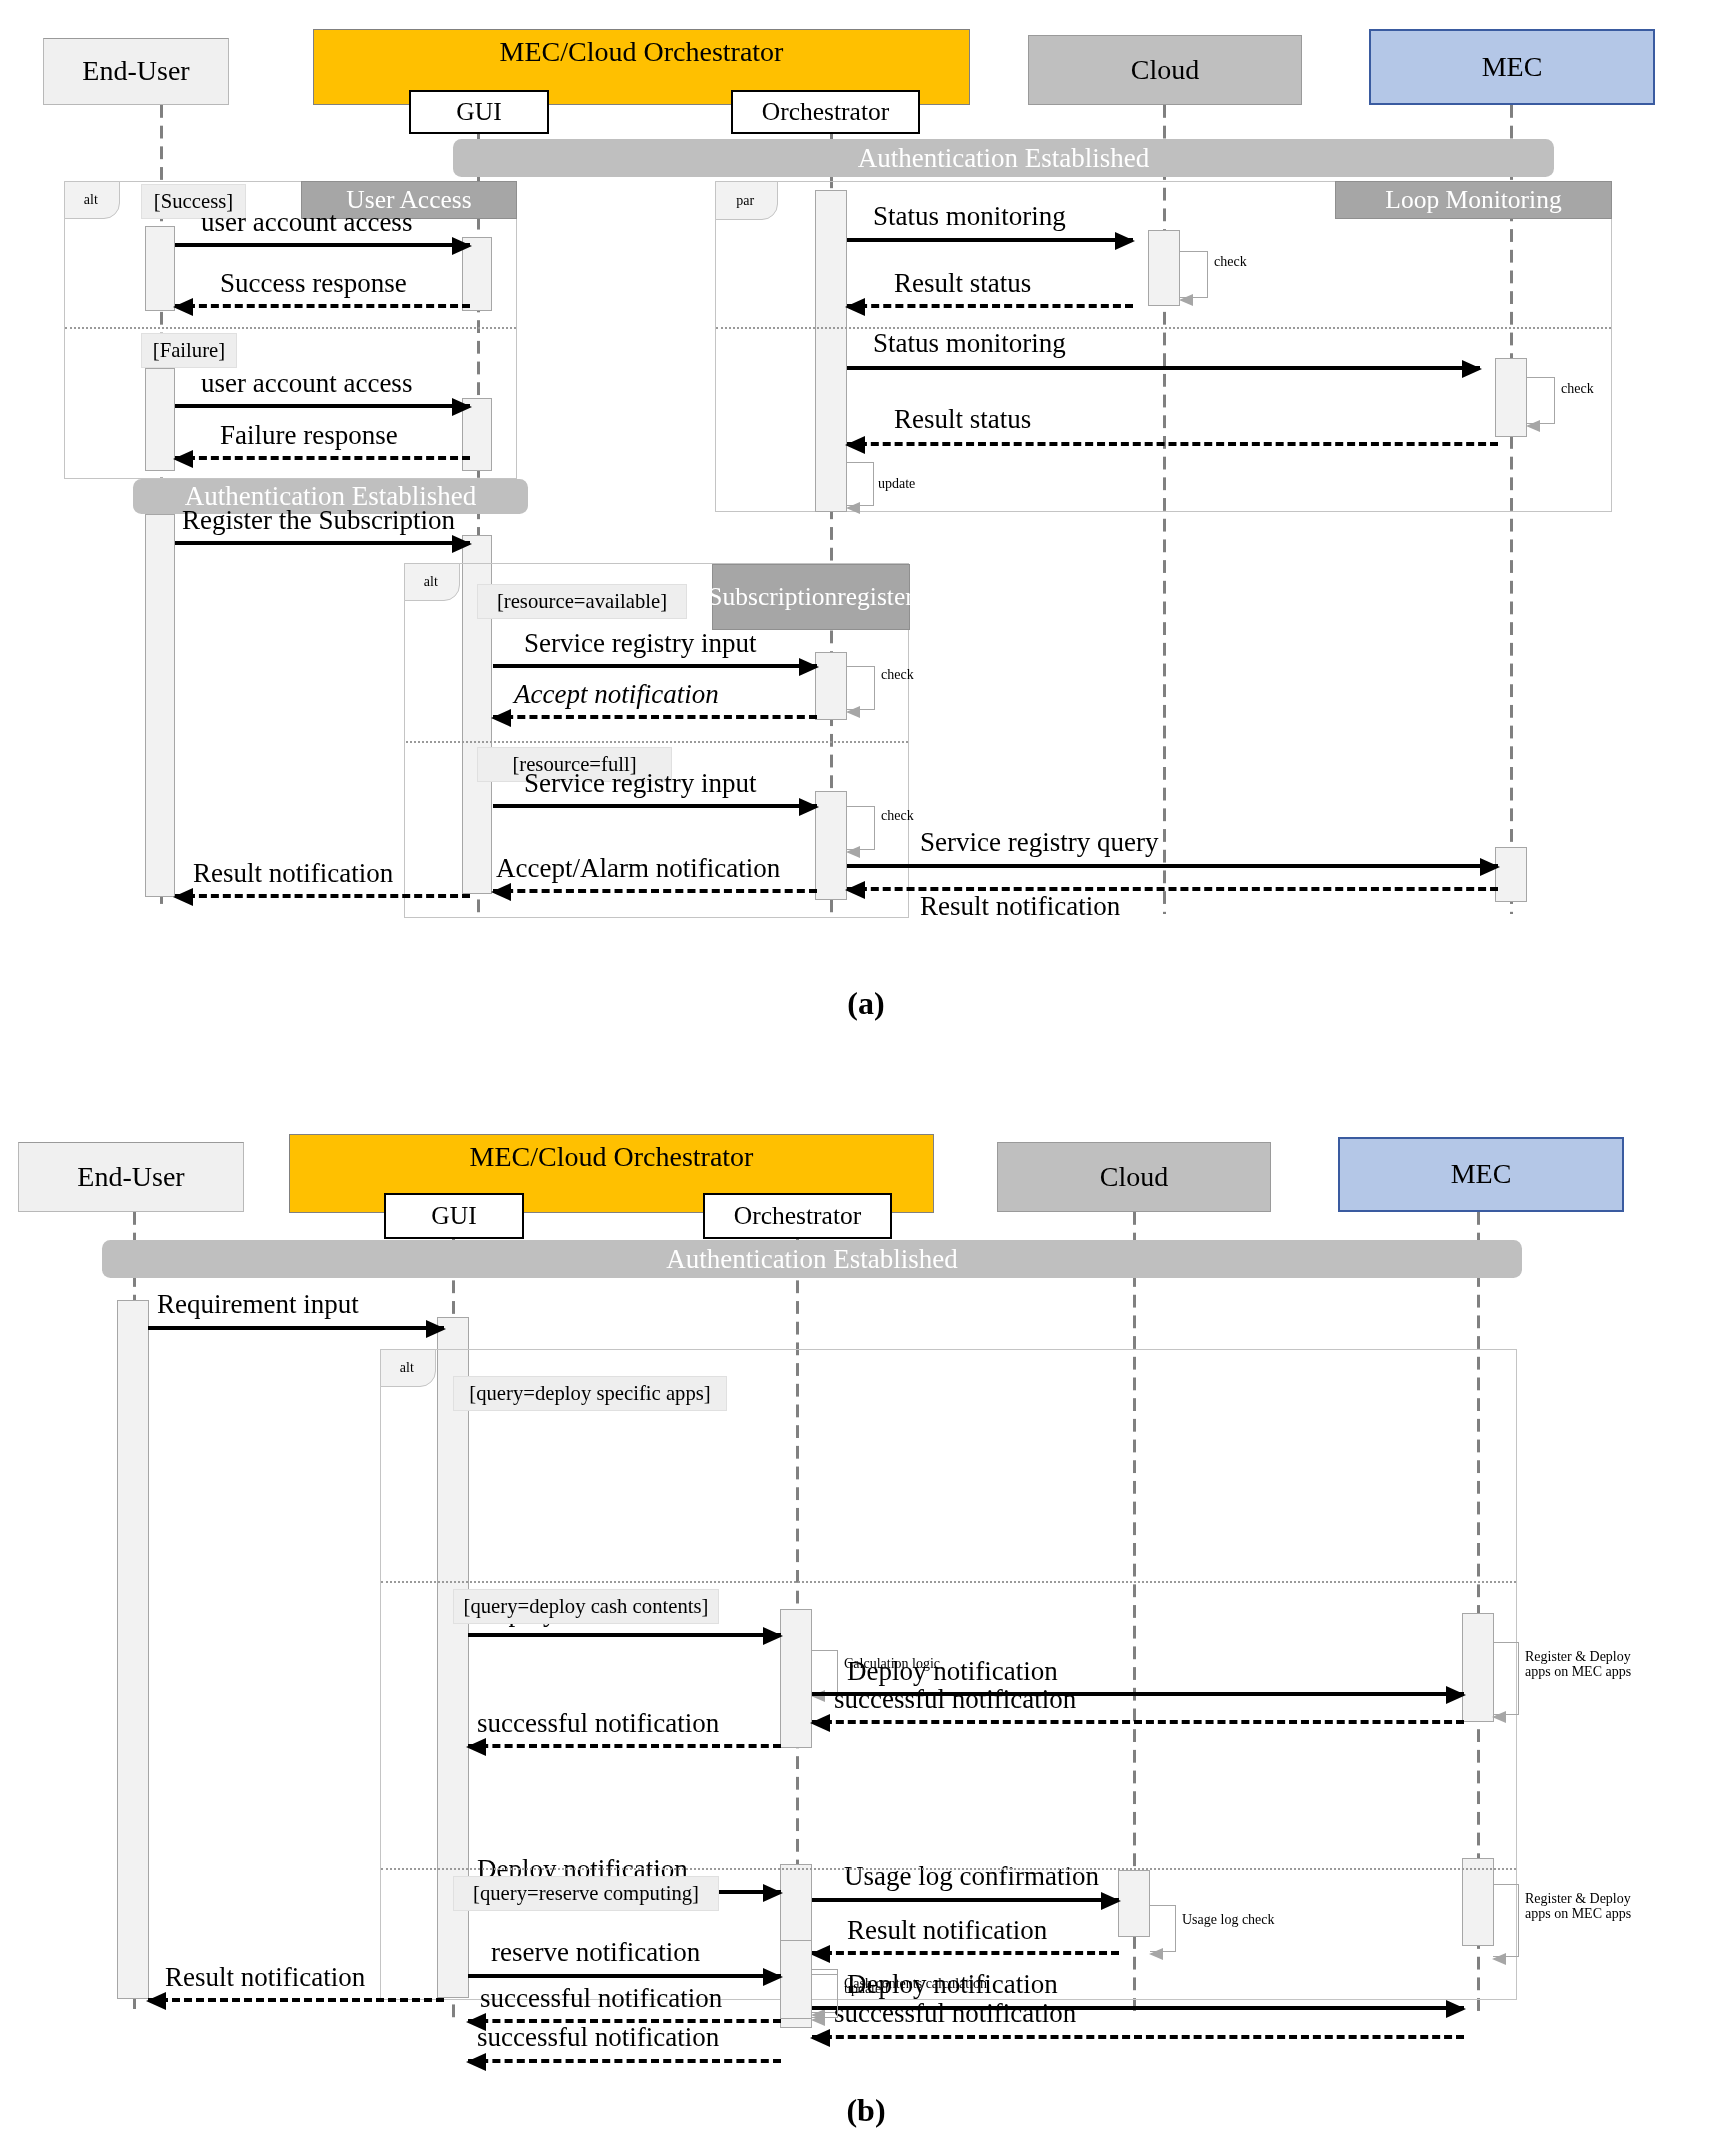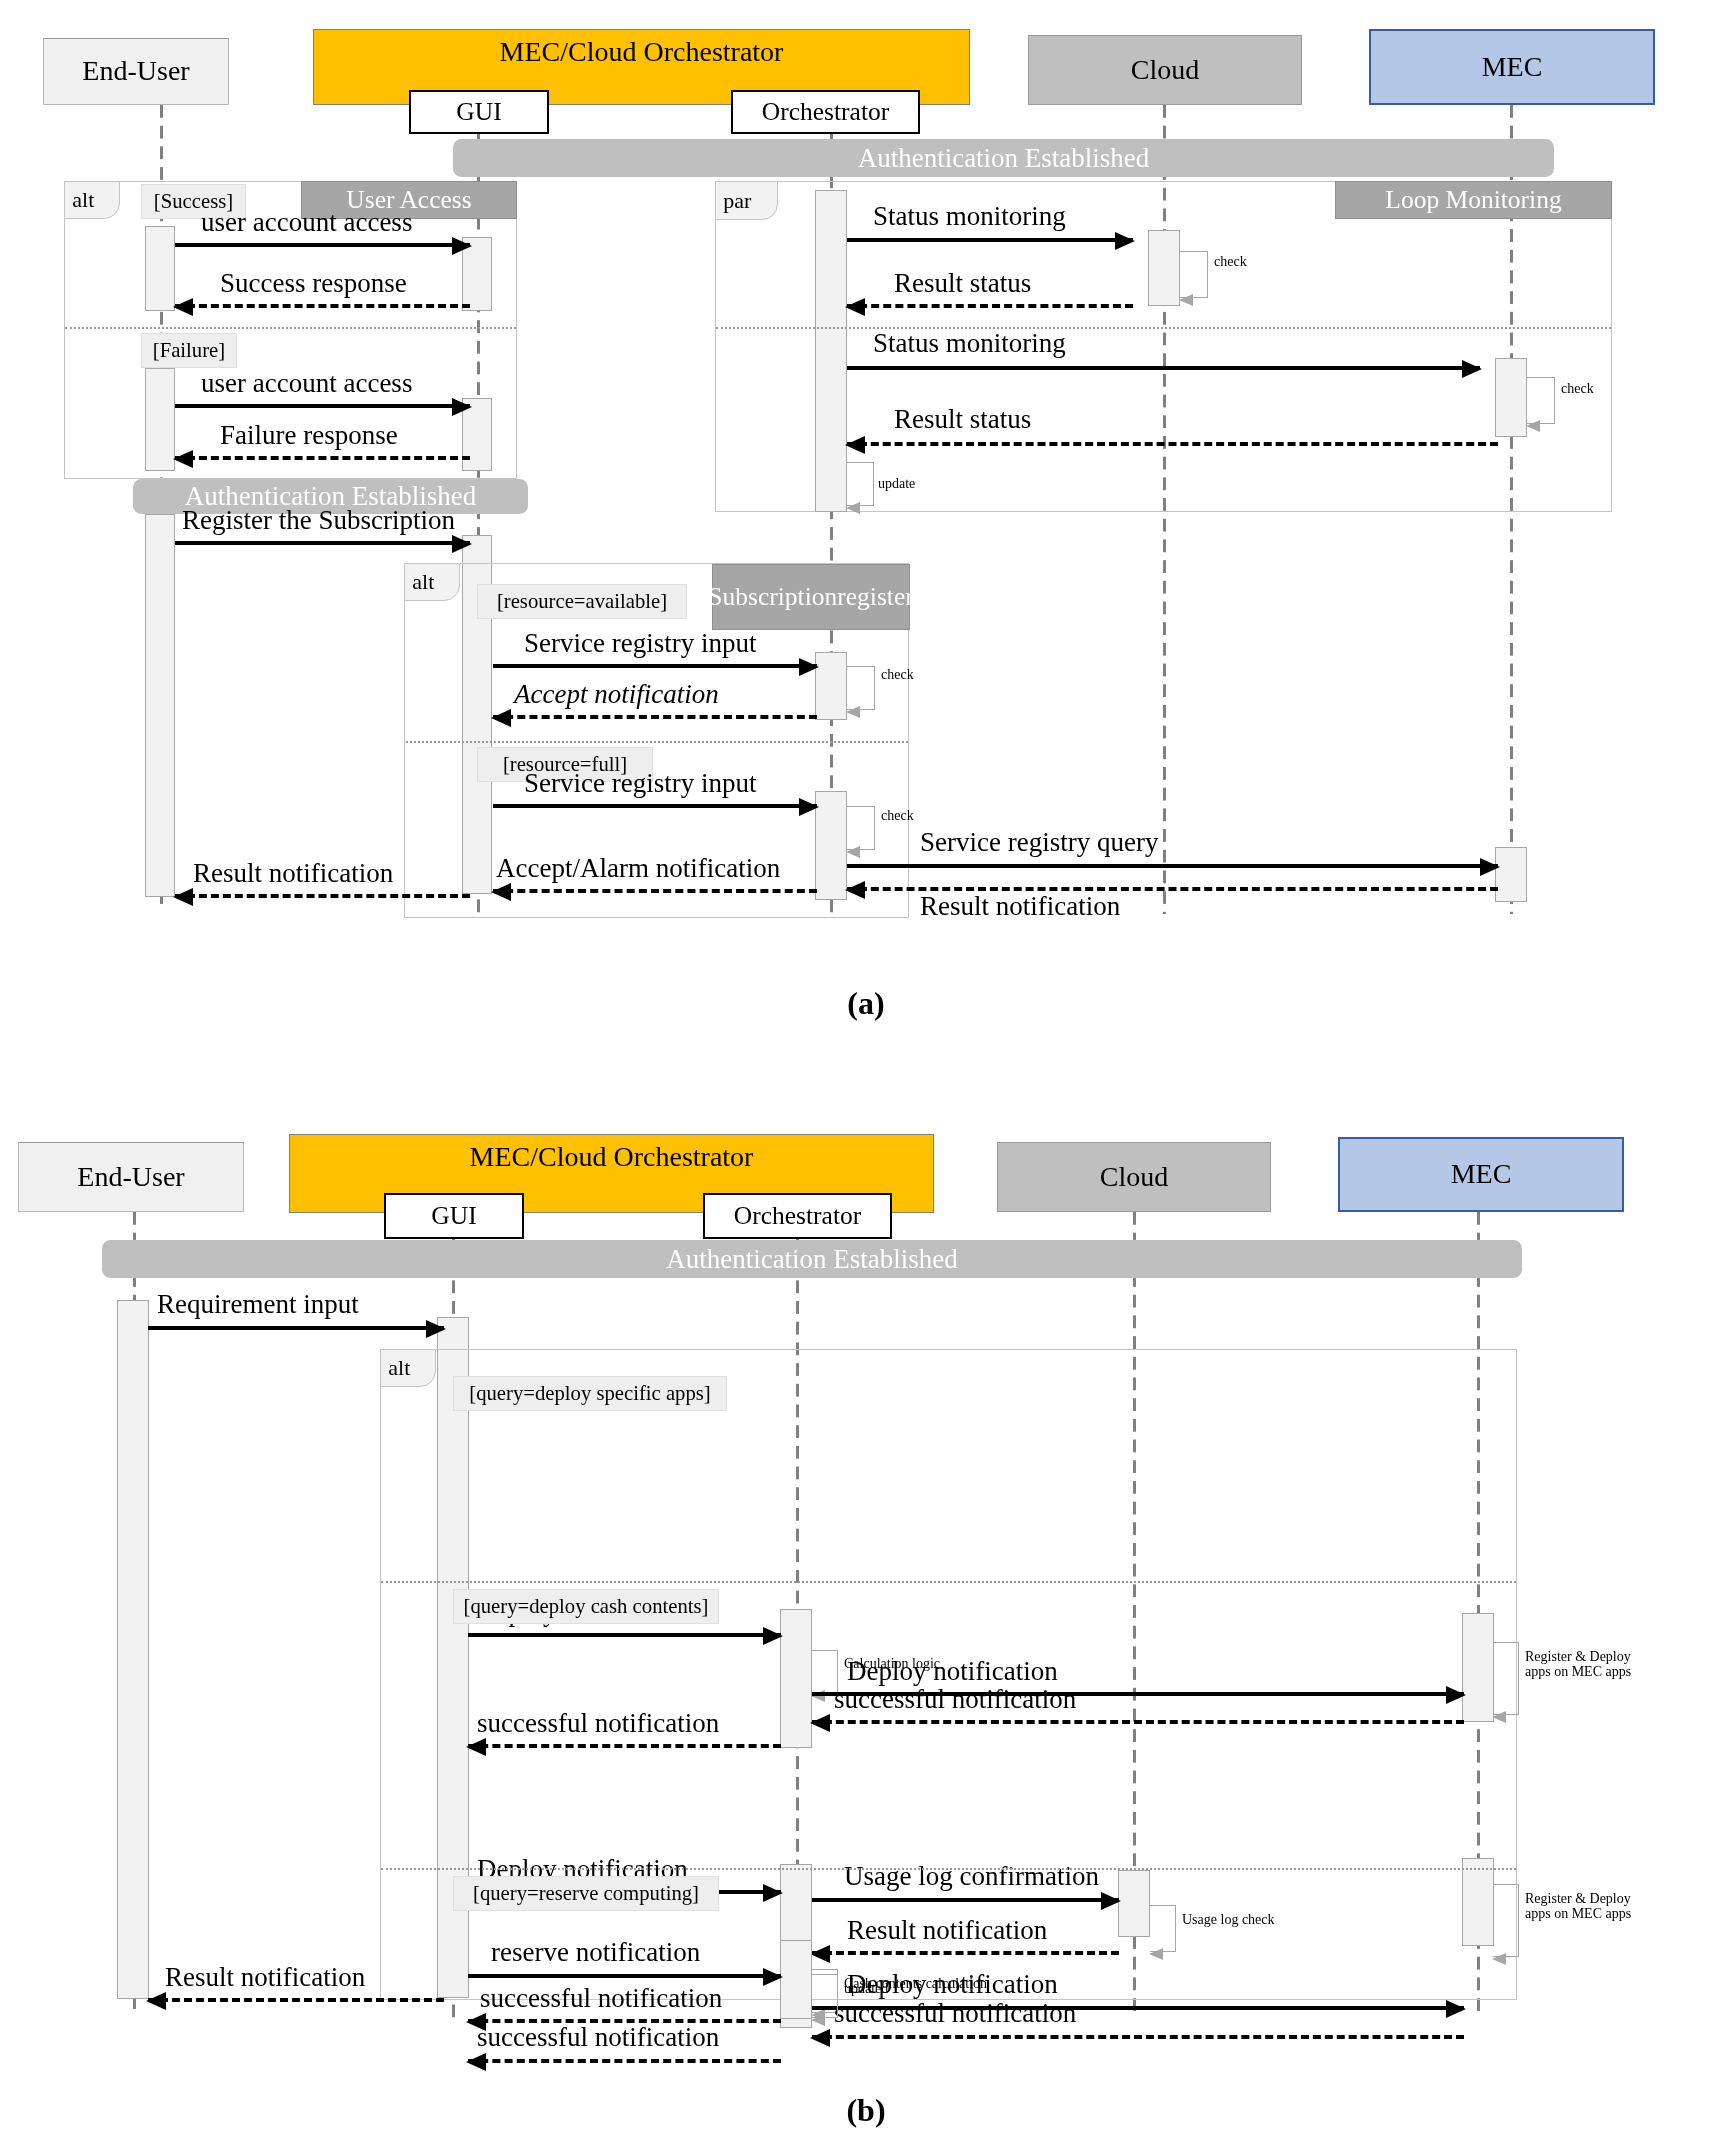--- a/index.html
+++ b/index.html
@@ -62,22 +62,22 @@
   .frag {
     position: absolute;
     border: 1.2px solid #c4c4c4;
     background: transparent;
   }
   .frag-label {
     position: absolute;
     background: #f2f2f2;
     border: 1.2px solid #c4c4c4;
     border-bottom-right-radius: 16px;
-    font-size: 22px; color: #000;
-    display: flex; align-items: center; 
+    font-size: 14px; color: #000;
+    display: flex; align-items: center; justify-content: center;
     padding: 0 9.7px 0 7.3px;
   }
   .guard {
     position: absolute;
     background: #eeeeee;
     border: 1.2px solid #e0e0e0;
     font-size: 20.7px; color: #000;
     display: flex; align-items: center; justify-content: center;
     padding: 2.4px 8.5px;
     white-space: nowrap;
@@ -296,21 +296,21 @@
   </div>
   <div class="self-label" style="left:881px; top:668px;">check</div>
 
   <div class="msg dashed" style="left:493px; top:715px; width:324px;">
     <span class="arrowhead left"></span>
   </div>
   <div class="msg-label" style="left:514px; top:679px;font-style:italic;">Accept notification</div>
 
   <div class="divider" style="left:406px; top:741px; width:502px;"></div>
 
-  <div class="guard" style="left:477px; top:747px; width:176px; height:35px;">
+  <div class="guard" style="left:477px; top:747px; width:195px; height:35px;">
     <span>[resource=full]</span>
   </div>
 
   <div class="activation" style="left:815px; top:791px; width:32px; height:109px;"></div>
   <div class="activation" style="left:1495px; top:847px; width:32px; height:55px;"></div>
 
   <div class="msg solid" style="left:493px; top:804px; width:324px;">
     <span class="arrowhead right"></span>
   </div>
   <div class="msg-label" style="left:524px; top:768px;">Service registry input</div>

